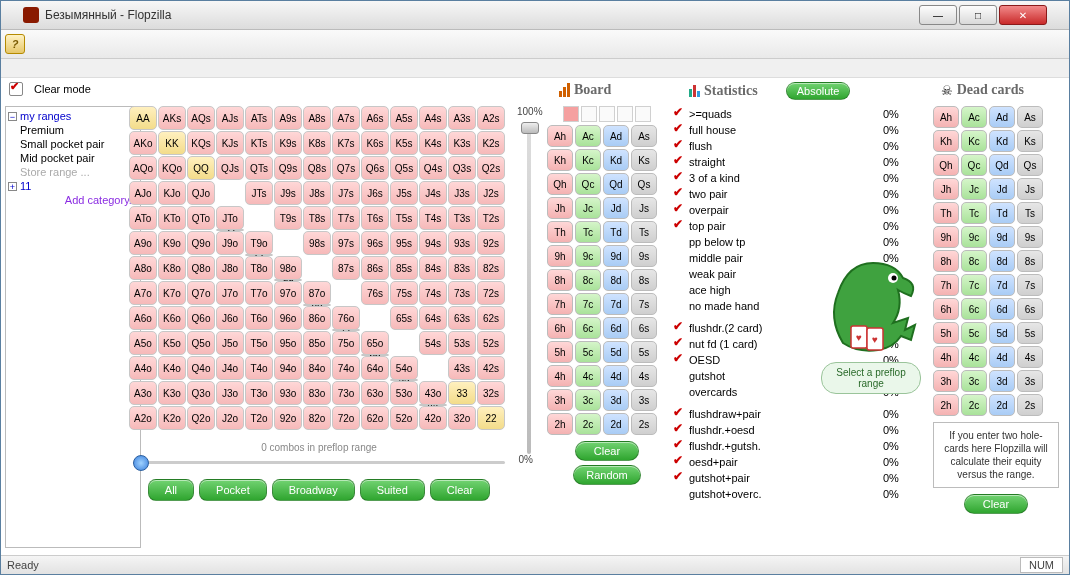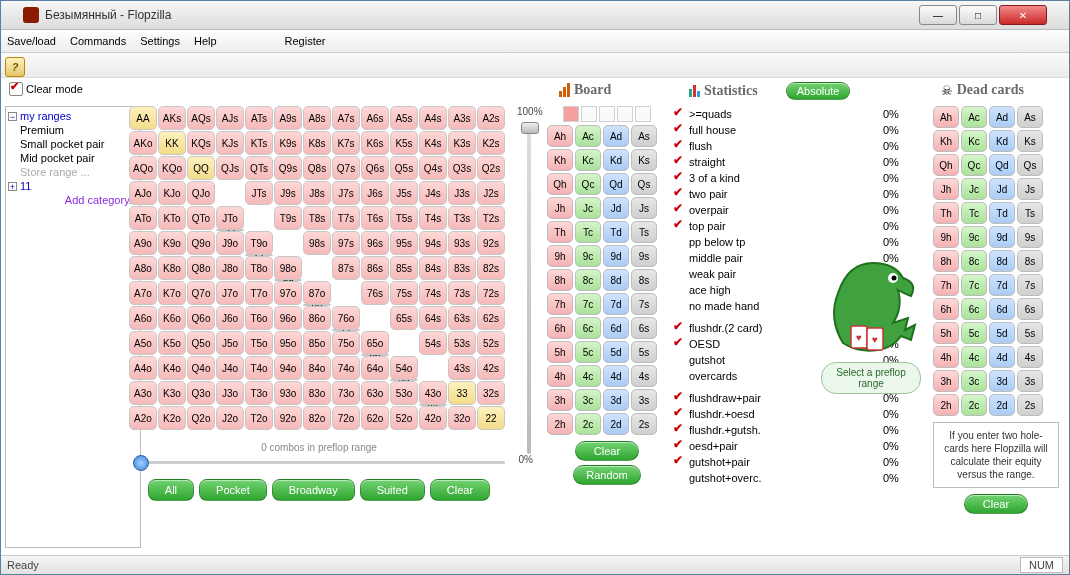--- a/index.html
+++ b/index.html
@@ -15,21 +15,21 @@
   .helpbar{height:24px;background:linear-gradient(#fafafa,#e9e9e9);display:flex;align-items:center;padding:2px 4px;border-bottom:1px solid #ccc;}
   .help-icon{width:18px;height:18px;border:1px solid #b58a00;border-radius:3px;background:linear-gradient(#fff2c4,#e6c76a);display:flex;align-items:center;justify-content:center;font-style:italic;font-weight:bold;color:#7a5a00;cursor:pointer;}
   .content{position:absolute;top:76px;left:0;right:0;bottom:18px;background:#fff;border-top:1px solid #ddd;}
   
   .panel{position:absolute;}
   
   .toprow{position:absolute;top:4px;left:4px;right:4px;height:20px;}
   .secheader{font-family:"Comic Sans MS",cursive;font-weight:bold;font-size:14px;color:#6a6a6a;text-shadow:1px 1px 0 #fff;}
   .btn{display:inline-flex;align-items:center;justify-content:center;height:18px;padding:0 10px;border-radius:10px;font-size:11px;color:#fff;border:1px solid rgba(0,0,0,.25);background:linear-gradient(#72d372,#2fa52f);cursor:pointer;box-shadow:inset 0 1px 0 rgba(255,255,255,.5);}
   .btn.blue{background:linear-gradient(#8ab8f5,#3a7fdc);}
-  .chk{display:inline-flex;align-items:center;gap:3px;}
+  .chk{display:inline-flex;align-items:center;gap:11px;}
   .chk-box{width:12px;height:12px;border:1px solid #888;border-radius:2px;background:#fff;position:relative;}
   .chk-box.checked::after{content:"✔";position:absolute;top:-3px;left:0;font-size:11px;color:#c00;font-weight:bold;}
   
   .tree{left:4px;top:28px;width:136px;bottom:8px;border:1px solid #bbb;background:#fff;padding:2px;box-sizing:border-box;overflow:hidden;}
   .tree-item{padding:1px 0 1px 12px;white-space:nowrap;cursor:default;position:relative;}
   .tree-item.root{padding-left:12px;color:#0000cc;}
   .tree-item.root::before{content:"";position:absolute;left:0;top:3px;width:9px;height:9px;border:1px solid #888;font-size:9px;line-height:9px;text-align:center;box-sizing:border-box;}
   .tree-item.root.minus::before{content:"−";}
   .tree-item.root.plus::before{content:"+";}
   .tree-item.gray{color:#aaa;}
@@ -97,28 +97,20 @@
 
 <div class="window">
   <div class="titlebar">
     <span class="appicon"></span>
     <span class="title">Безымянный - Flopzilla</span>
     <div class="winbtns">
       <div class="winbtn">—</div>
       <div class="winbtn">□</div>
       <div class="winbtn close">✕</div>
     </div>
-  </div>
-  <div class="menubar">
-    <span>Save/load</span>
-    <span>Commands</span>
-    <span>Settings</span>
-    <span>Help</span>
-    <span style="width:40px"></span>
-    <span>Register</span>
   </div>
   <div class="helpbar">
     <div class="help-icon">?</div>
   </div>
 
   <div class="content">
 
     <div class="toprow">
       <div style="position:absolute;left:4px;top:0" class="chk">
         <span class="chk-box checked"></span>
@@ -486,20 +478,25 @@
           <span class="stat-val">0%</span>
         </div>
         <div class="stat-spacer"></div>
         <div class="stat-row">
           <span class="stat-chk on"></span>
           <span class="stat-label">flushdr.(2 card)</span>
           <span class="stat-val">0%</span>
         </div>
         <div class="stat-row">
           <span class="stat-chk on"></span>
+          <span class="stat-label">nut fd (1 card)</span>
+          <span class="stat-val">0%</span>
+        </div>
+        <div class="stat-row">
+          <span class="stat-chk on"></span>
           <span class="stat-label">OESD</span>
           <span class="stat-val">0%</span>
         </div>
         <div class="stat-row">
           <span class="stat-chk"></span>
           <span class="stat-label">gutshot</span>
           <span class="stat-val">0%</span>
         </div>
         <div class="stat-row">
           <span class="stat-chk"></span>

